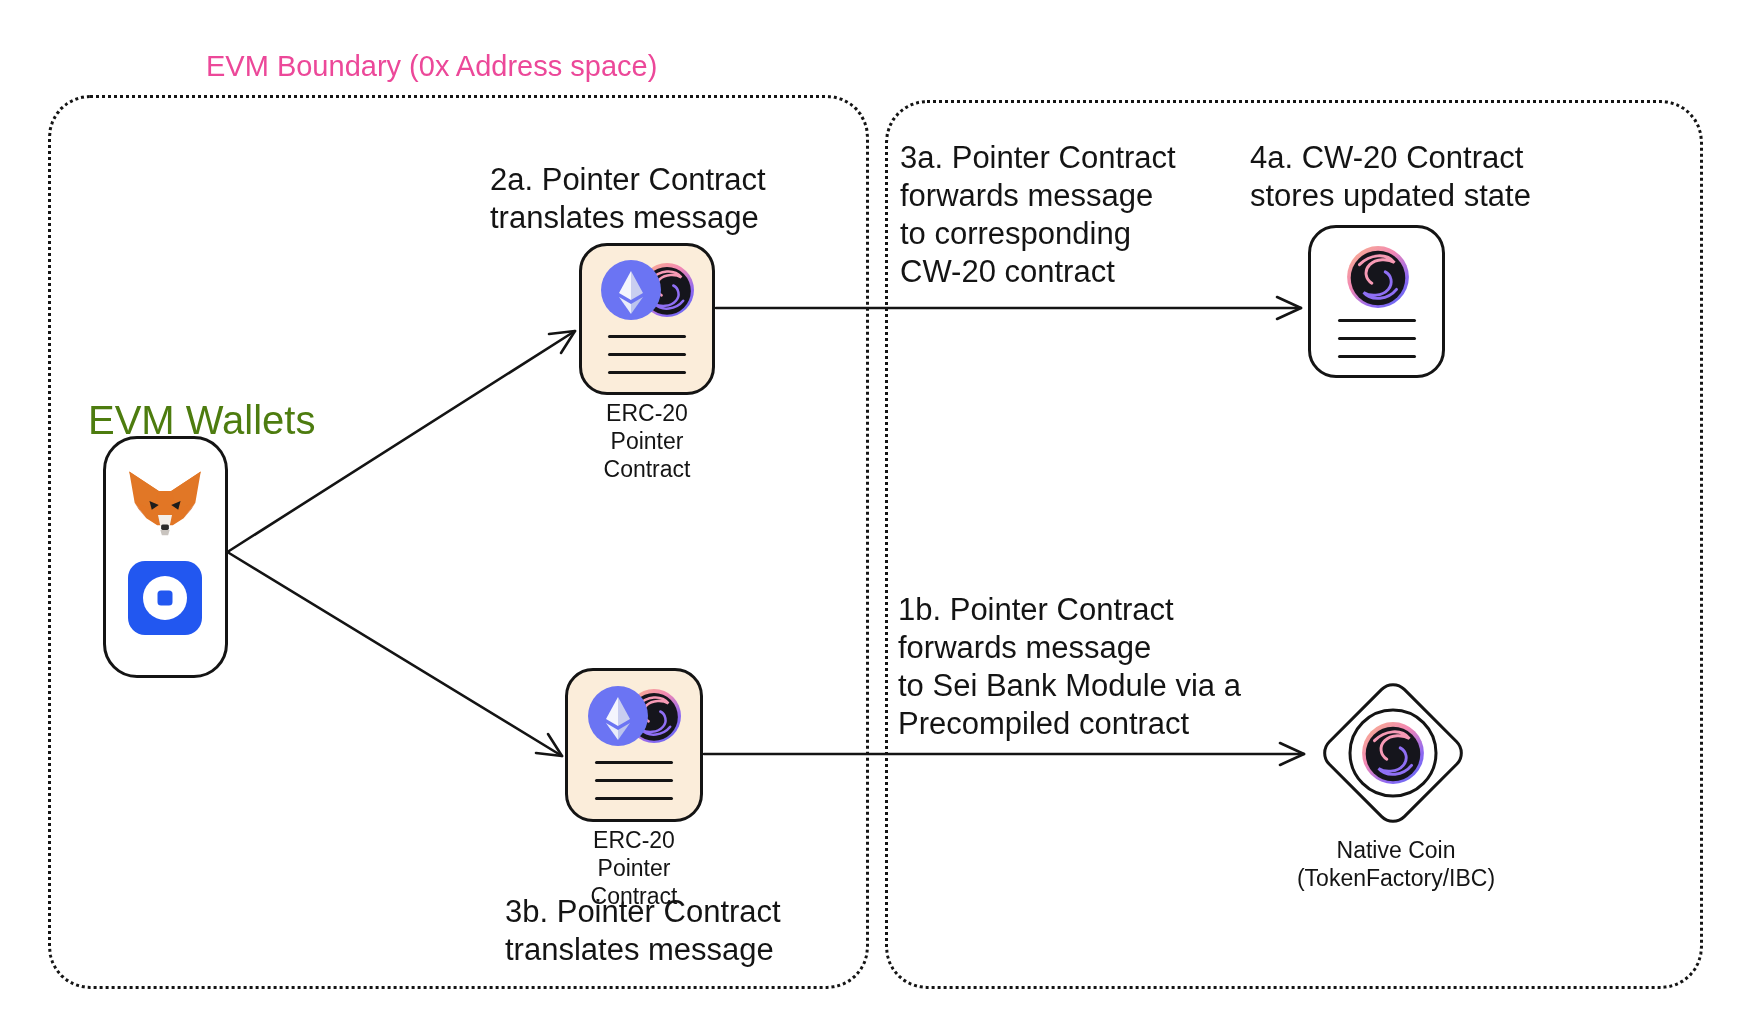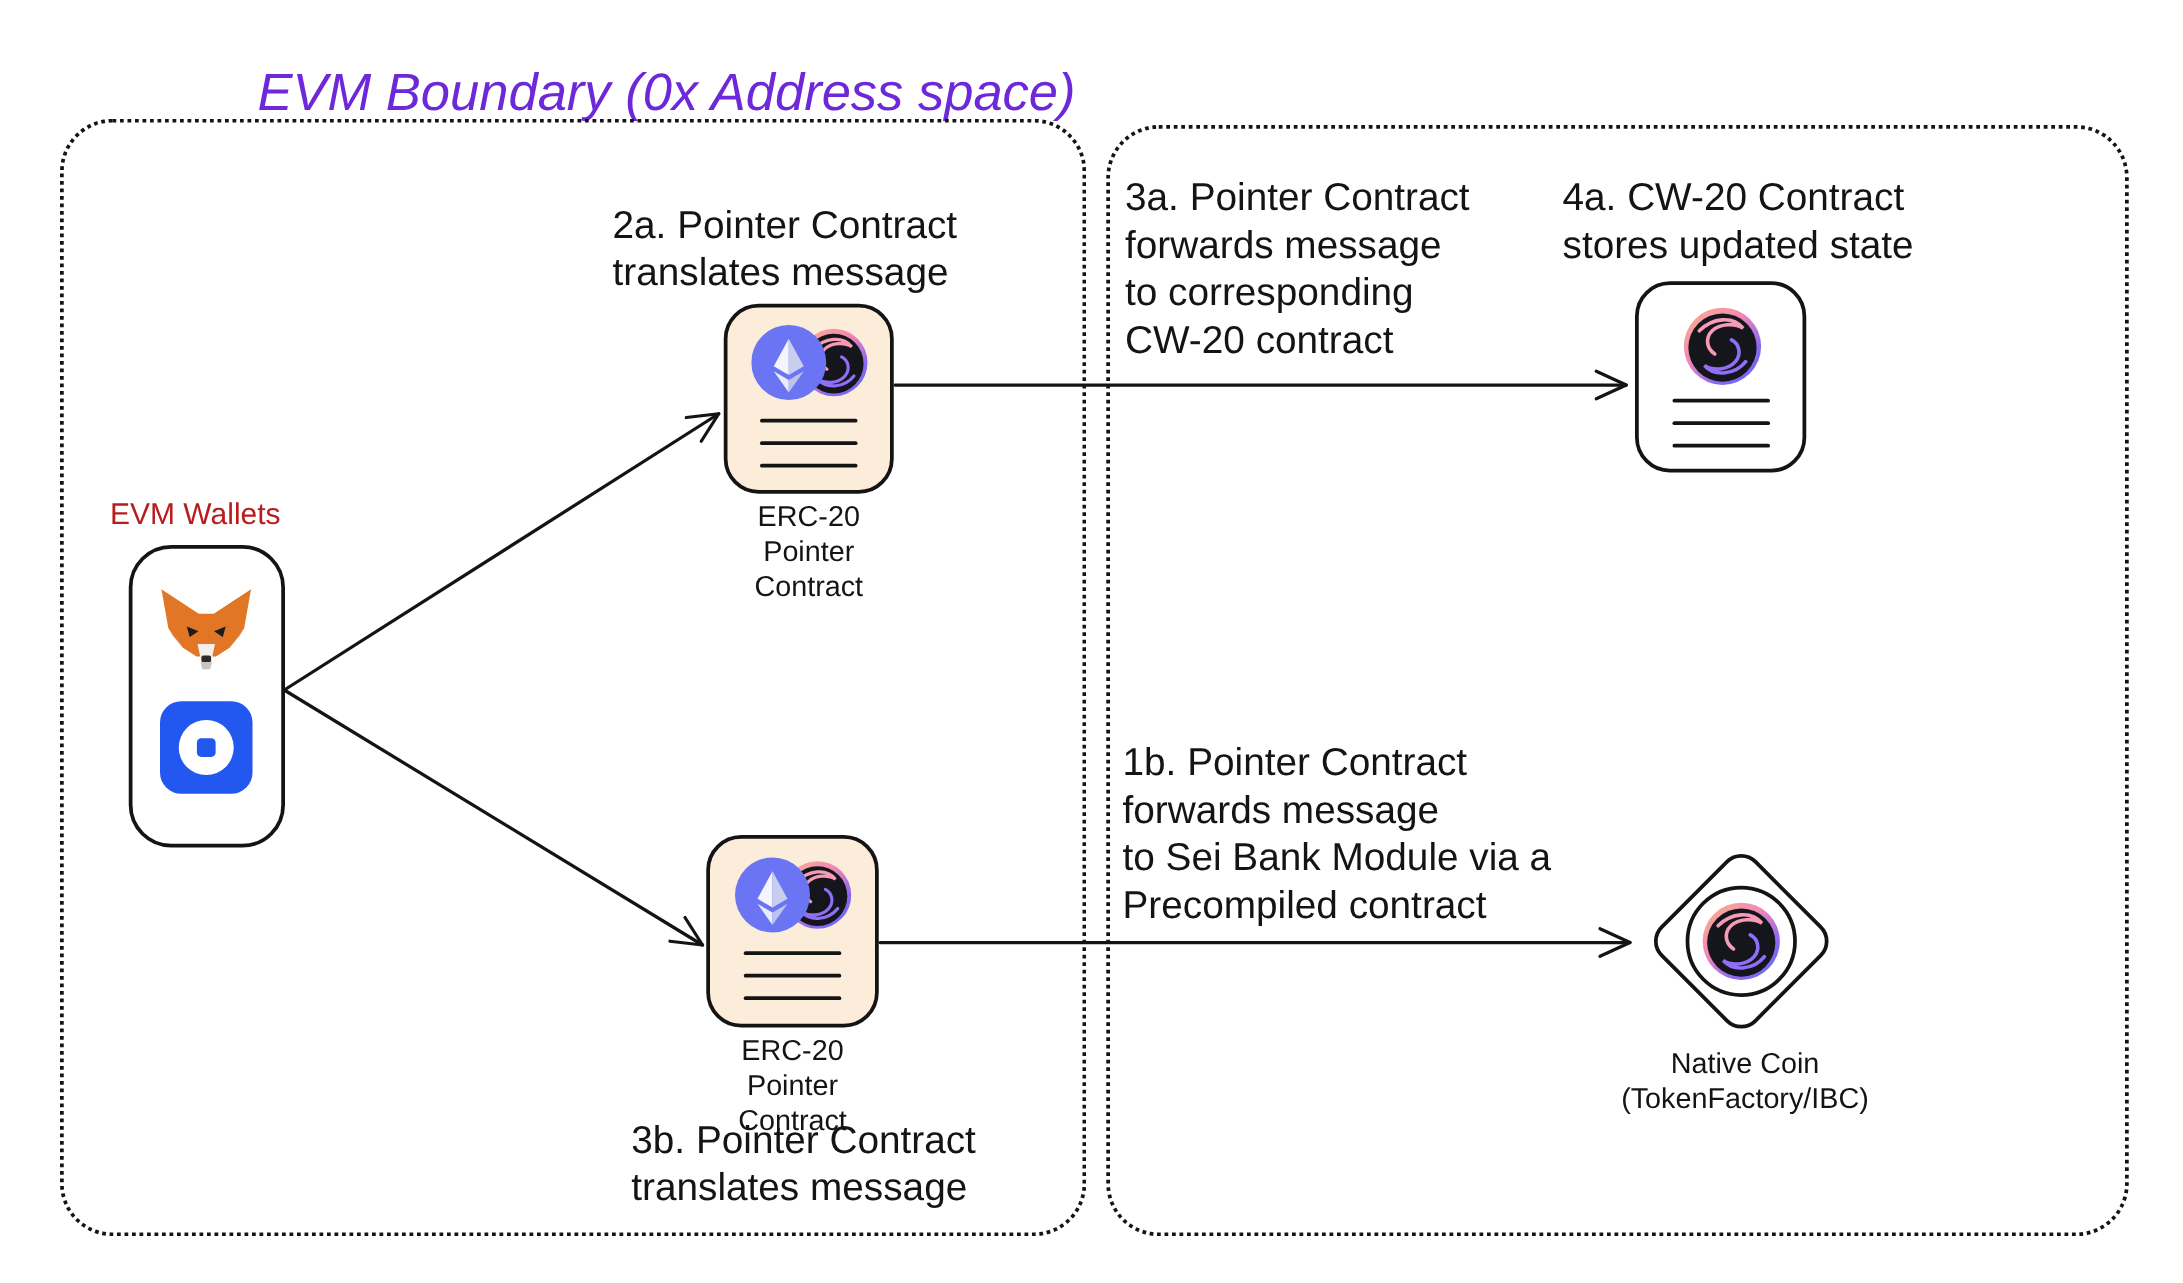--- a/index.html
+++ b/index.html
@@ -7,38 +7,38 @@
     position:relative;width:1746px;height:1026px;overflow:hidden;
     background:#ffffff;color:#111111;
     font-family:"Liberation Sans", sans-serif;
   }
   .abs{position:absolute;}
   .boundary{
     position:absolute;border:3px dotted #141414;border-radius:42px;
     background:transparent;
   }
   .b-title{
-    position:absolute;font-size:42px;color:#6d28d9;white-space:nowrap;font-style:italic;
+    position:absolute;font-size:29px;color:#ec4899;white-space:nowrap;
   }
   .annotation{
     position:absolute;font-size:31px;line-height:38px;color:#141414;
     white-space:pre-line;
   }
   .node{
     position:absolute;border:3px solid #141414;border-radius:28px;
     box-sizing:border-box;background:#ffffff;
   }
   .node.cream{background:#FBEDDA;}
   .bars{position:absolute;left:50%;transform:translateX(-50%);width:78px;}
   .bar{height:3px;background:#141414;border-radius:2px;margin-bottom:15px;}
   .node-label{
     position:absolute;font-size:23px;line-height:28px;text-align:center;
     color:#141414;white-space:pre-line;
   }
-  .wallet-label{position:absolute;font-size:24px;color:#b91c1c;white-space:nowrap;}
+  .wallet-label{position:absolute;font-size:40px;color:#4d7c0f;white-space:nowrap;}
   .wallet-box{
     position:absolute;border:3px solid #141414;border-radius:34px;
     box-sizing:border-box;background:#ffffff;
   }
   svg{display:block;}
   #arrow-layer{position:absolute;left:0;top:0;pointer-events:none;}
   #svg-defs{position:absolute;width:0;height:0;}
 </style>
 </head>
 <body>

